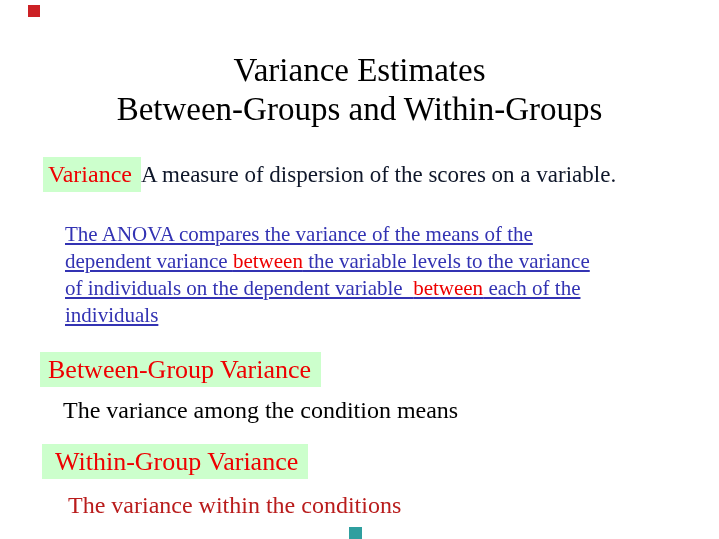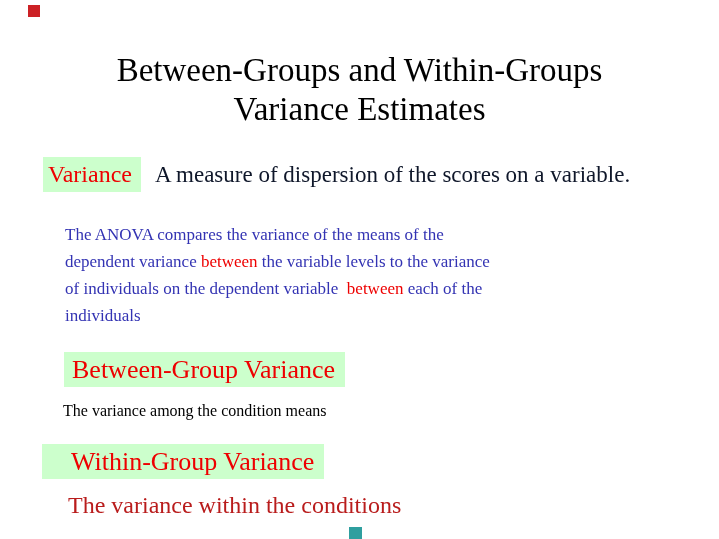--- a/index.html
+++ b/index.html
@@ -13,78 +13,78 @@
   }
   .title{
     position:absolute;left:0;right:0;top:51px;
     text-align:center;
     font-size:33px;line-height:39px;
     color:#000000;
     font-weight:400;
   }
   .variance-row{
     position:absolute;left:43px;top:157px;
-    display:flex;align-items:center;gap:14px;
+    display:flex;align-items:center;
     white-space:nowrap;
   }
   .green-box{
     background:#ccffcc;
     color:#ee0000;
     white-space:nowrap;
   }
   .variance-row .green-box{
     font-size:24px;line-height:35px;
     padding:0 9px 0 5px;
   }
   .def-text{
     font-size:23px;color:#0f172a;
   }
   .anova{
     position:absolute;left:65px;top:221px;
-    font-size:17px;line-height:27px;
+    font-size:21px;line-height:27px;
     color:#3333b3;
     white-space:nowrap;
+    text-decoration:underline;
   }
   .red-word{color:#ee0000;text-align:right;}
   .between-box{
     position:absolute;left:40px;top:352px;
     font-size:26px;line-height:35px;
     padding:0 10px 0 8px;
-    margin-left:24px;
   }
   .among-line{
     position:absolute;left:63px;top:396px;
-    font-size:16px;line-height:29px;color:#000000;
+    font-size:24px;line-height:29px;color:#000000;
     white-space:nowrap;
   }
   .within-box{
     position:absolute;left:42px;top:444px;
     font-size:26px;line-height:35px;
-    padding:0 10px 0 29px;
+    padding:0 10px 0 13px;
   }
   .bottom-line{
     position:absolute;left:68px;top:491px;
     font-size:24px;line-height:29px;color:#b91c1c;
     white-space:nowrap;
   }
   .marker{position:absolute;}
   .marker-red{left:28px;top:5px;width:12px;height:12px;background:#cc2125;}
   .marker-teal{left:349px;top:527px;width:13px;height:12px;background:#2f9f9f;}
 </style>
 </head>
 <body>
 
 <div class="slide">
 
   <div class="marker marker-red"></div>
   <div class="marker marker-teal"></div>
 
   <div class="title">
+    <div>Variance Estimates</div>
     <div>Between-Groups and Within-Groups</div>
-    <div>Variance Estimates</div>
   </div>
 
   <div class="variance-row">
     <span class="green-box">Variance</span>
     <span class="def-text">A measure of dispersion of the scores on a variable.</span>
   </div>
 
   <div class="anova">
     <div>
       <span>The ANOVA compares the variance of the means of the</span>

